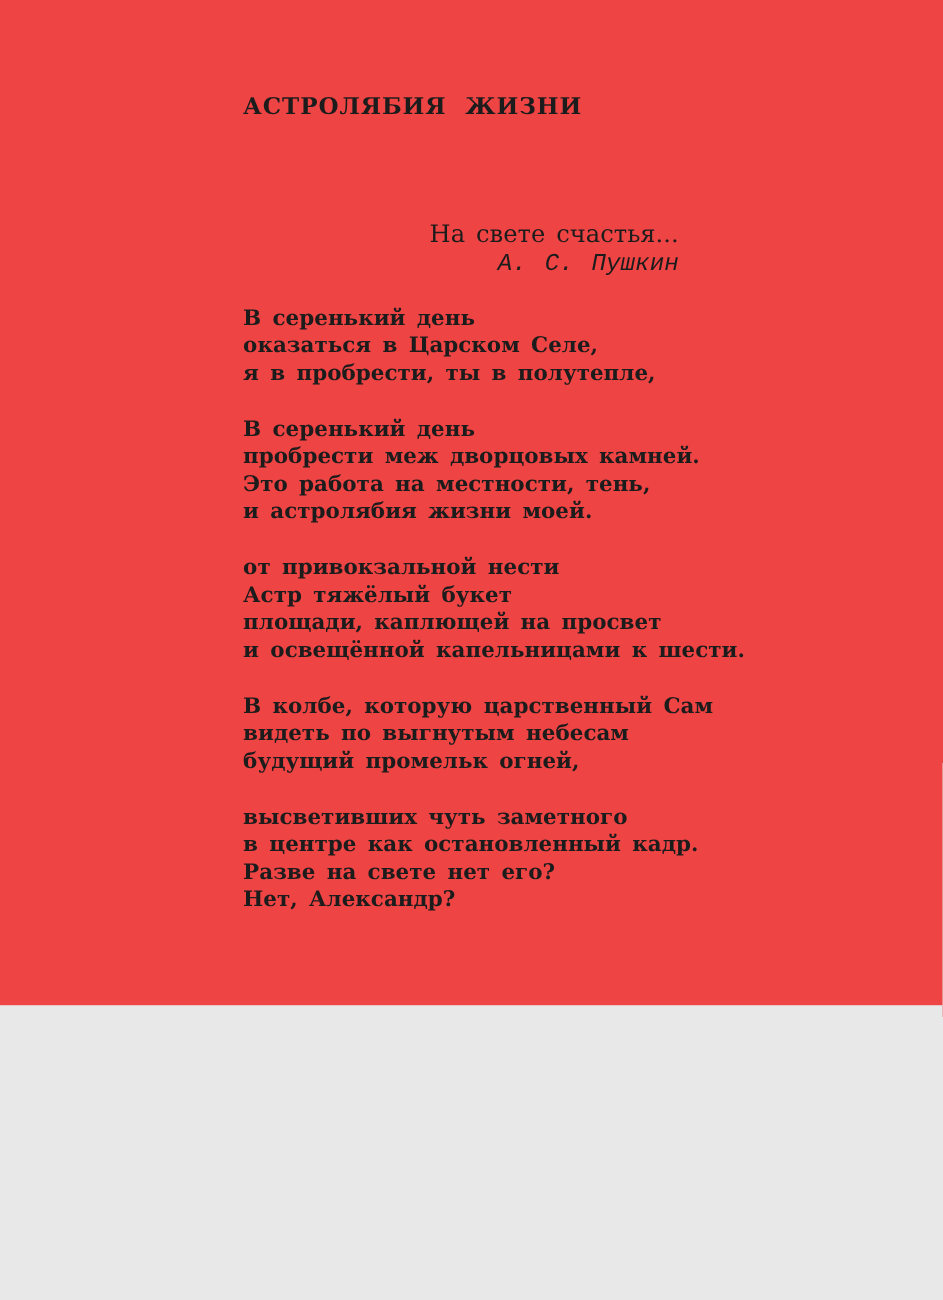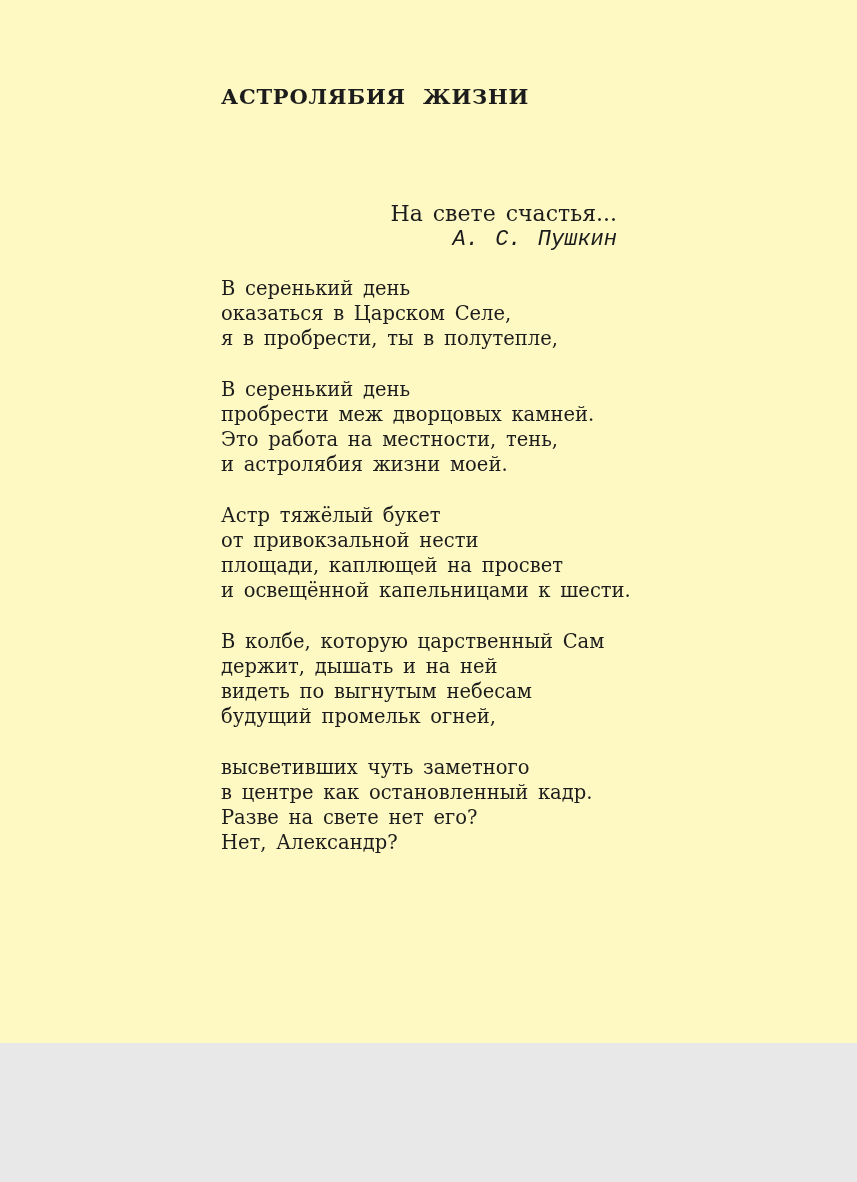--- a/index.html
+++ b/index.html
@@ -3,23 +3,23 @@
 <meta charset="utf-8">
 <style>
   html, body {
     margin: 0;
     padding: 0;
     background: #e8e8e8;
   }
   .page {
     position: relative;
     width: 857px;
-    height: 1043px;
+    height: 914px;
     margin: 0 auto;
-    background: #fef9c3;
+    background: #ef4444;
     color: #1c1c1c;
     font-family: "DejaVu Serif", "Liberation Serif", serif;
     overflow: hidden;
   }
   .title {
     position: absolute;
     left: 221px;
     top: 84px;
     margin: 0;
     font-size: 21px;
@@ -49,20 +49,21 @@
     position: absolute;
     left: 221px;
     top: 276px;
     width: 430px;
     font-size: 19.5px;
     line-height: 25.2px;
     word-spacing: 3.5px;
   }
   .stanza {
     margin: 0 0 25.2px 0;
+    font-weight: bold;
   }
   .line {
     white-space: nowrap;
   }
   .page-number {
     position: absolute;
     left: 106px;
     top: 1074px;
     font-size: 20px;
     font-style: italic;
@@ -90,29 +91,28 @@
 
 
     <div class="stanza">
       <div class="line">В серенький день</div>
       <div class="line">пробрести меж дворцовых камней.</div>
       <div class="line">Это работа на местности, тень,</div>
       <div class="line">и астролябия жизни моей.</div>
     </div>
 
     <div class="stanza">
+      <div class="line">от привокзальной нести</div>
       <div class="line">Астр тяжёлый букет</div>
-      <div class="line">от привокзальной нести</div>
       <div class="line">площади, каплющей на просвет</div>
       <div class="line">и освещённой капельницами к шести.</div>
     </div>
 
     <div class="stanza">
       <div class="line">В колбе, которую царственный Сам</div>
-      <div class="line">держит, дышать и на ней</div>
       <div class="line">видеть по выгнутым небесам</div>
       <div class="line">будущий промельк огней,</div>
     </div>
 
     <div class="stanza">
       <div class="line">высветивших чуть заметного</div>
       <div class="line">в центре как остановленный кадр.</div>
       <div class="line">Разве на свете нет его?</div>
       <div class="line">Нет, Александр?</div>
     </div>

